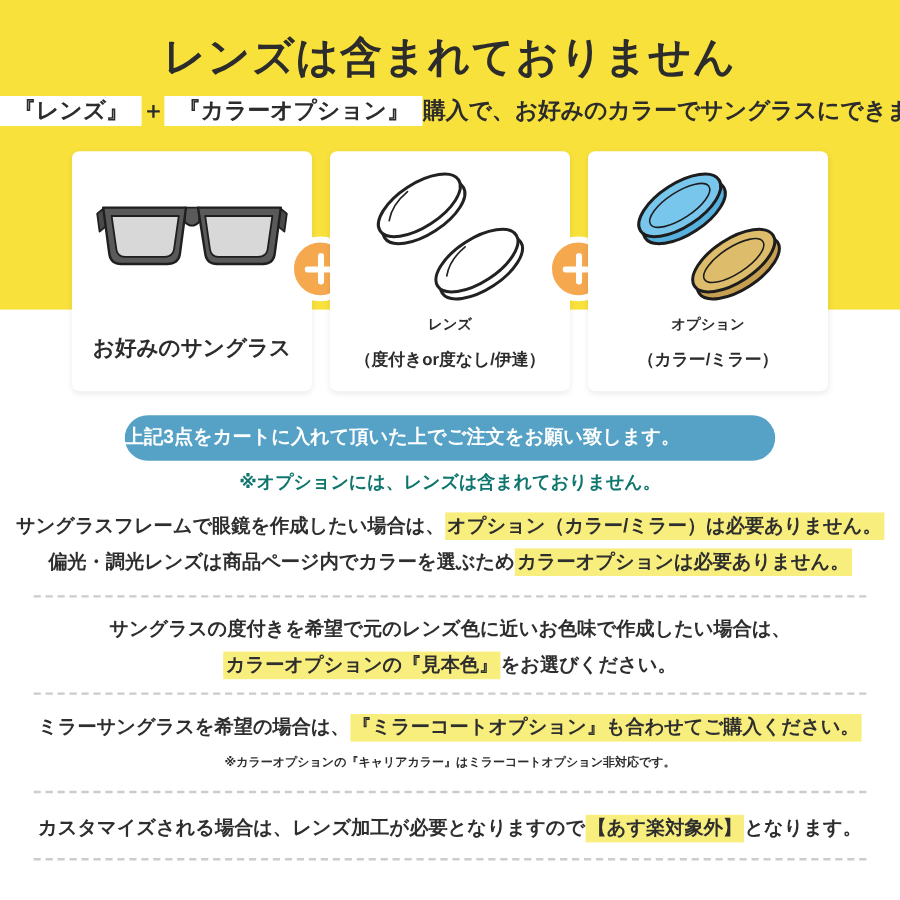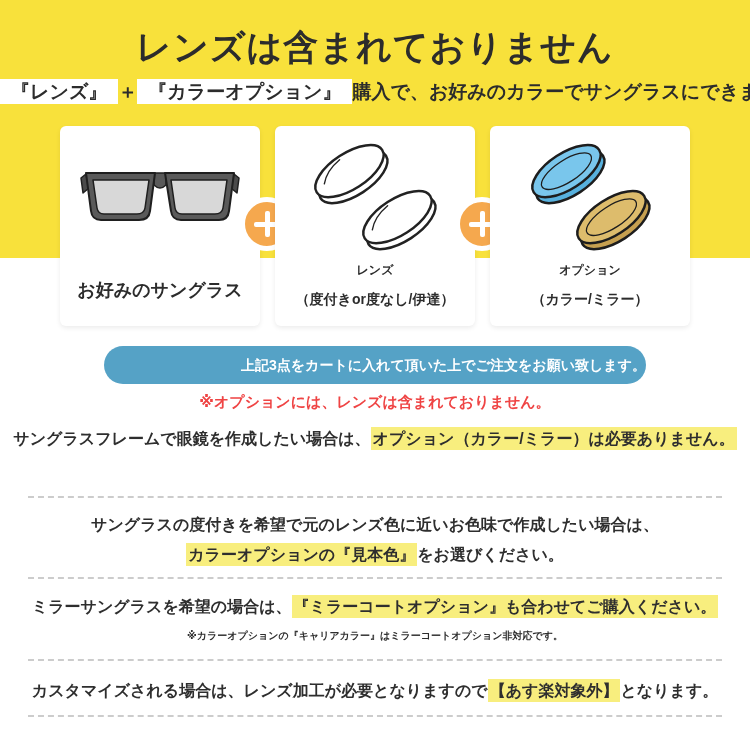--- a/index.html
+++ b/index.html
@@ -33,24 +33,24 @@
   .plus { position:absolute; top:197px; width:44px; height:44px; background:#F5A84E;
           border:5px solid #ffffff; border-radius:50%; box-sizing:content-box; }
   .plus1 { left:240px; } .plus2 { left:455px; }
   .plus .bar-h { position:absolute; top:50%; left:50%; width:26px; height:5px;
                  margin:-2.5px 0 0 -13px; background:#fff; border-radius:2px; }
   .plus .bar-v { position:absolute; top:50%; left:50%; width:5px; height:26px;
                  margin:-13px 0 0 -2.5px; background:#fff; border-radius:2px; }
 
   
   .banner { position:absolute; top:346px; left:104px; width:542px; height:38px;
-            background:#55A2C6; border-radius:19px; color:#ffffff; font-size:14px;
-            font-weight:700; text-align:right; line-height:38px; white-space:nowrap; }
+            background:#55A2C6; border-radius:19px; color:#ffffff; font-size:16px;
+            font-weight:700; text-align:left; line-height:38px; white-space:nowrap; }
   .note { position:absolute; top:393px; left:0; width:750px; text-align:center;
-          color:#ef4444; font-size:15px; font-weight:700; white-space:nowrap; }
+          color:#0f766e; font-size:15px; font-weight:700; white-space:nowrap; }
 
   
   .para { position:absolute; left:0; width:750px; text-align:center; font-weight:700;
           font-size:16px; color:#2e2e2e; line-height:30px; }
   .para .line { white-space:nowrap; }
   .hl { background:#F8EE7E; padding:3px 2px; }
   .p1 { top:424px; } .p2 { top:510px; } .p3 { top:592px; } .p4 { top:676px; }
   .small-line { font-size:10px; line-height:28px; }
 
   .divider { position:absolute; left:28px; width:694px; height:0;
@@ -128,20 +128,21 @@
     </div>
     <div class="card-label lbl-main">オプション</div>
     <div class="card-label lbl-sub">（カラー/ミラー）</div>
   </div>
 
   <div class="banner">上記3点をカートに入れて頂いた上でご注文をお願い致します。</div>
   <div class="note">※オプションには、レンズは含まれておりません。</div>
 
   <div class="para p1">
     <div class="line"><span>サングラスフレームで眼鏡を作成したい場合は、</span><span class="hl">オプション（カラー/ミラー）は必要ありません。</span></div>
+    <div class="line"><span>偏光・調光レンズは商品ページ内でカラーを選ぶため</span><span class="hl">カラーオプションは必要ありません。</span></div>
   </div>
 
   <div class="divider d1"></div>
 
   <div class="para p2">
     <div class="line"><span>サングラスの度付きを希望で元のレンズ色に近いお色味で作成したい場合は、</span></div>
     <div class="line"><span class="hl">カラーオプションの『見本色』</span><span>をお選びください。</span></div>
   </div>
 
   <div class="divider d2"></div>

